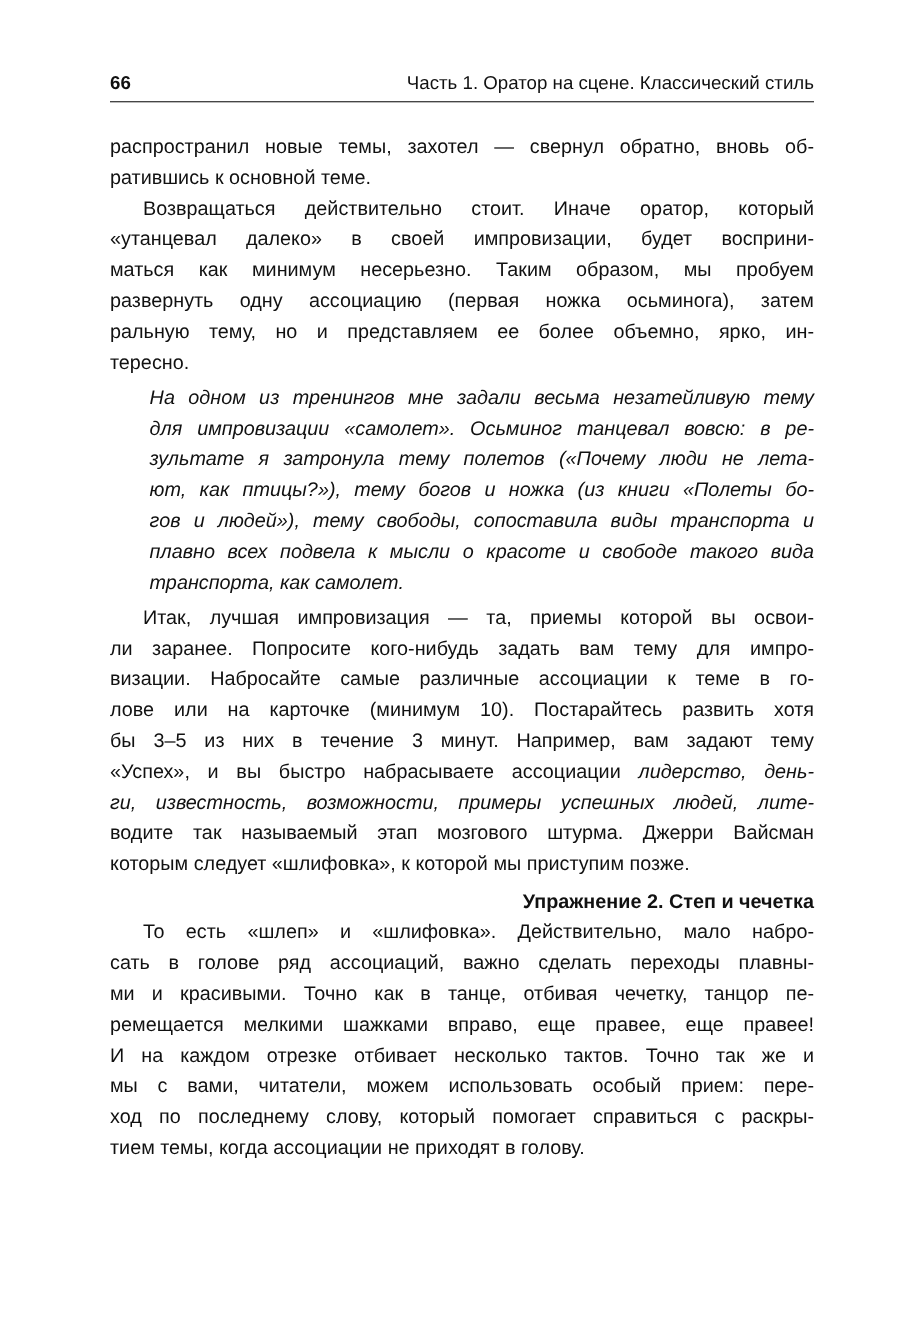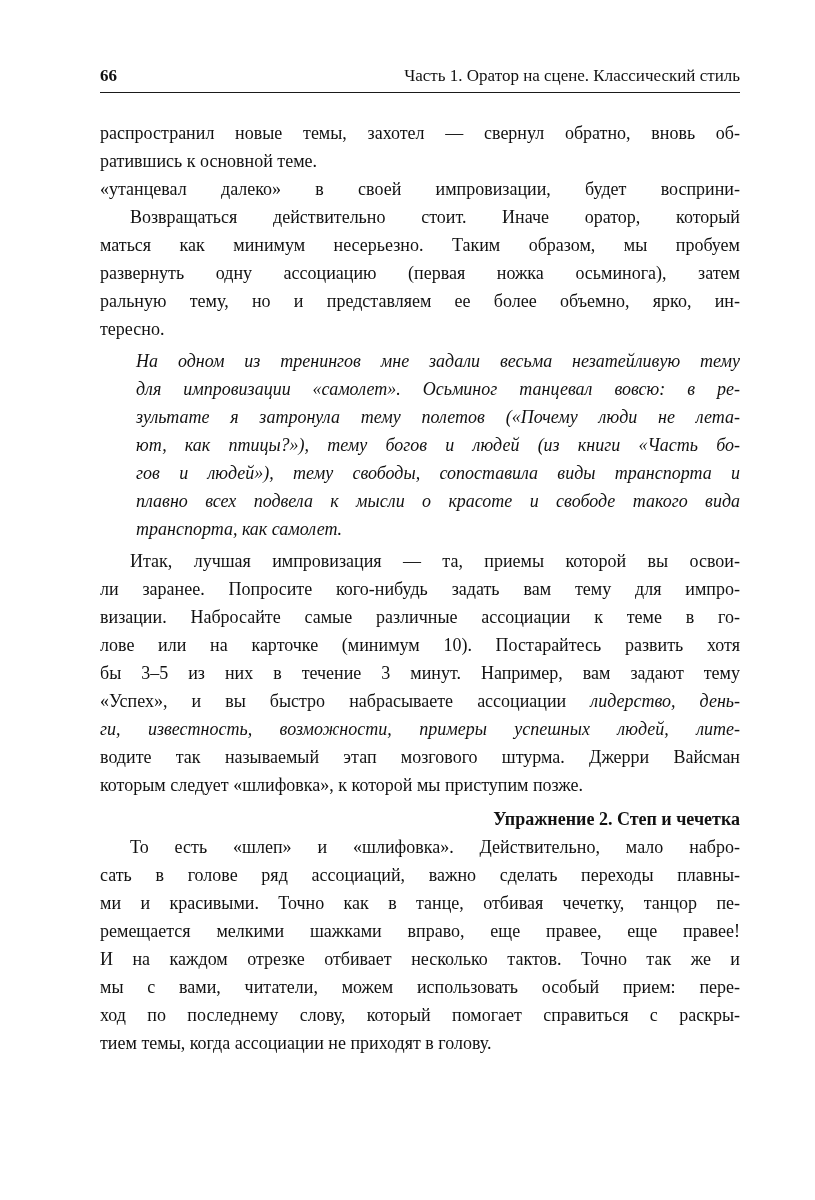--- a/index.html
+++ b/index.html
@@ -7,21 +7,21 @@
     padding: 0;
     background: #ffffff;
   }
   .page {
     position: relative;
     width: 815px;
     height: 1200px;
     background: #ffffff;
     box-sizing: border-box;
     padding: 66px 75px 0 100px;
-    font-family: Liberation Serif, serif;
+    font-family: Liberation Sans, sans-serif;
     color: #111111;
   }
   .header {
     display: flex;
     justify-content: space-between;
     align-items: baseline;
     font-size: 17px;
     line-height: 20px;
   }
   .pagenum { font-weight: bold; }
@@ -68,33 +68,33 @@
   <hr class="rule">
 
   <div class="body">
 
     <div class="para">
       <div class="line">распространил новые темы, захотел — свернул обратно, вновь об-</div>
       <div class="line end">ратившись к основной теме.</div>
     </div>
 
     <div class="para">
+      <div class="line indent">Возвращаться действительно стоит. Иначе оратор, который</div>
       <div class="line">«утанцевал далеко» в своей импровизации, будет восприни-</div>
-      <div class="line indent">Возвращаться действительно стоит. Иначе оратор, который</div>
       <div class="line">маться как минимум несерьезно. Таким образом, мы пробуем</div>
       <div class="line">развернуть одну ассоциацию (первая ножка осьминога), затем</div>
       <div class="line">ральную тему, но и представляем ее более объемно, ярко, ин-</div>
       <div class="line end">тересно.</div>
     </div>
 
     <div class="para quote">
       <div class="line">На одном из тренингов мне задали весьма незатейливую тему</div>
       <div class="line">для импровизации «самолет». Осьминог танцевал вовсю: в ре-</div>
       <div class="line">зультате я затронула тему полетов («Почему люди не лета-</div>
-      <div class="line">ют, как птицы?»), тему богов и людей (из книги «Часть бо-</div>
+      <div class="line">ют, как птицы?»), тему богов и ножка (из книги «Полеты бо-</div>
       <div class="line">гов и людей»), тему свободы, сопоставила виды транспорта и</div>
       <div class="line">плавно всех подвела к мысли о красоте и свободе такого вида</div>
       <div class="line end">транспорта, как самолет.</div>
     </div>
 
     <div class="para">
       <div class="line indent">Итак, лучшая импровизация — та, приемы которой вы освои-</div>
       <div class="line">ли заранее. Попросите кого-нибудь задать вам тему для импро-</div>
       <div class="line">визации. Набросайте самые различные ассоциации к теме в го-</div>
       <div class="line">лове или на карточке (минимум 10). Постарайтесь развить хотя</div>

